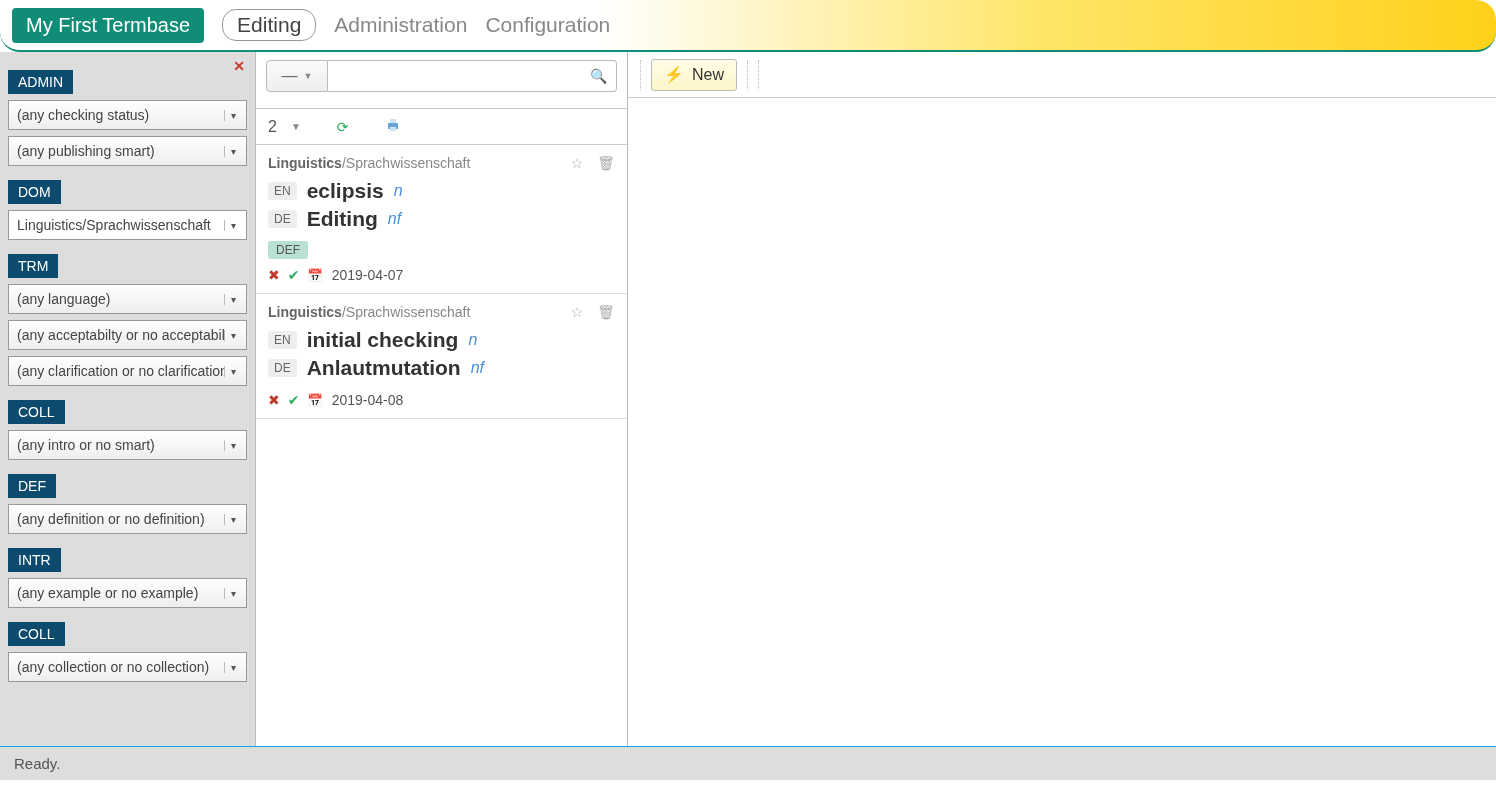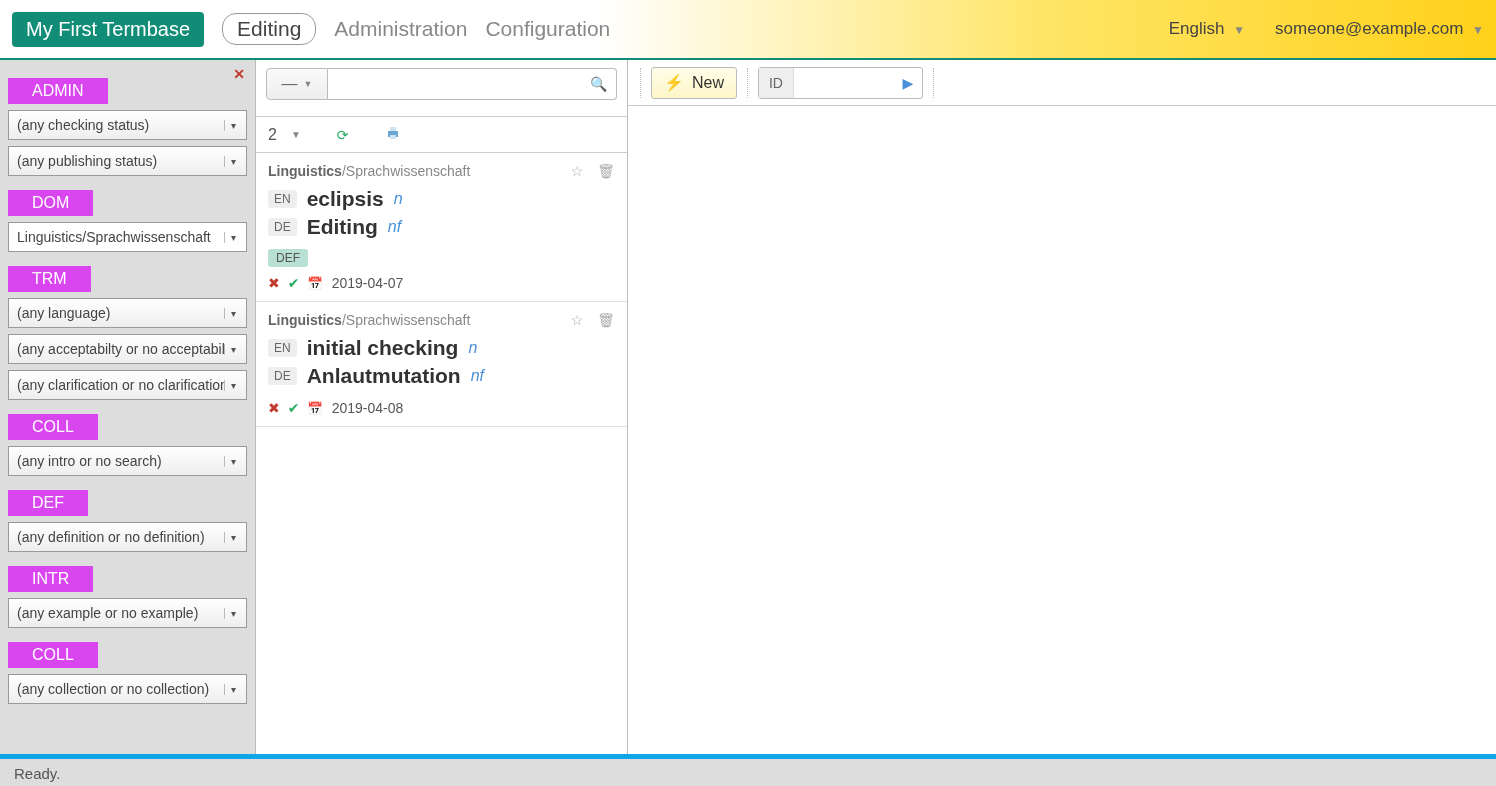--- a/index.html
+++ b/index.html
@@ -1,24 +1,25 @@
 <!DOCTYPE html>
 <html><head>
 <meta charset="utf-8">
 <style>
 * { box-sizing: border-box; margin: 0; padding: 0; }
 body { font-family: "Segoe UI", Tahoma, sans-serif; font-size: 14px; color: #333; background: #fff; overflow: hidden; }
 
 .header {
-  height: 60px;
+  height: 52px;
   background: linear-gradient(90deg, #fff 0%, #fff 40%, #ffe566 70%, #ffd11a 100%);
   border-bottom: 2px solid #118d77;
   display: flex;
   align-items: center;
   padding: 0 12px;
+  border-radius: 20px;
 }
 .termbase-name {
   background: #118d77;
   color: #fff;
   font-size: 20px;
   padding: 6px 14px;
   border-radius: 4px;
   margin-right: 18px;
 }
 .nav-item {
@@ -53,24 +54,24 @@
   top: 6px;
   right: 10px;
   color: #c0392b;
   font-weight: bold;
   cursor: pointer;
   font-size: 14px;
 }
 .filter-group { margin-bottom: 14px; margin-top: 10px; }
 .filter-tag {
   display: inline-block;
-  background: #d946ef;
+  background: #0c4a6e;
   color: #fff;
-  font-size: 16px;
-  padding: 4px 24px;
+  font-size: 14px;
+  padding: 4px 10px;
   margin-bottom: 6px;
 }
 .filter-select {
   width: 100%;
   height: 30px;
   border: 1px solid #999;
   background: linear-gradient(#fff, #eee);
   padding: 0 8px;
   font-size: 14px;
   color: #444;
@@ -235,60 +236,51 @@
   align-items: center;
   color: #666;
   border-right: 1px solid #ddd;
 }
 .id-input { width: 100px; height: 100%; border: none; padding: 0 6px; }
 .id-go { width: 28px; text-align: center; color: #4a90d9; cursor: pointer; }
 
 .status-bar {
   height: 34px;
   background: #ddd;
-  border-top: 5px solid #0ea5e9;
+  border-top: 1px solid #0ea5e9;
   display: flex;
   align-items: center;
   padding: 0 14px;
   color: #555;
   font-size: 15px;
 }
 </style>
 </head>
 <body>
 
 <div class="header">
   <div class="termbase-name">My First Termbase</div>
   <div class="nav-item active">Editing</div>
   <div class="nav-item">Administration</div>
   <div class="nav-item">Configuration</div>
   <div class="header-spacer"></div>
-  <div class="header-right">
-    <span>
-      <span>English</span> <span class="dropdown-arrow">▼</span>
-    </span>
-    <span style="width:18px;"></span>
-    <span>
-      <span>someone@example.com</span> <span class="dropdown-arrow">▼</span>
-    </span>
-  </div>
 </div>
 
 <div class="main">
   <div class="sidebar">
     <div class="close-x">✕</div>
 
     <div class="filter-group">
       <div class="filter-tag">ADMIN</div>
       <div class="filter-select">
           <span>(any checking status)</span>
           <span class="caret">▾</span>
         </div>
       <div class="filter-select">
-          <span>(any publishing status)</span>
+          <span>(any publishing smart)</span>
           <span class="caret">▾</span>
         </div>
     </div>
 
     <div class="filter-group">
       <div class="filter-tag">DOM</div>
       <div class="filter-select" style="background:#fff;">
           <span>Linguistics/Sprachwissenschaft</span>
           <span class="caret">▾</span>
         </div>
@@ -306,21 +298,21 @@
         </div>
       <div class="filter-select">
           <span>(any clarification or no clarification)</span>
           <span class="caret">▾</span>
         </div>
     </div>
 
     <div class="filter-group">
       <div class="filter-tag">COLL</div>
       <div class="filter-select">
-          <span>(any intro or no search)</span>
+          <span>(any intro or no smart)</span>
           <span class="caret">▾</span>
         </div>
     </div>
 
     <div class="filter-group">
       <div class="filter-tag">DEF</div>
       <div class="filter-select">
           <span>(any definition or no definition)</span>
           <span class="caret">▾</span>
         </div>
@@ -417,25 +409,20 @@
   </div>
 
   <div class="detail">
     <div class="detail-toolbar">
       <div class="tb-sep"></div>
       <div class="btn-new">
         <span class="bolt">⚡</span>
         <span>New</span>
       </div>
       <div class="tb-sep"></div>
-      <div class="id-box">
-        <div class="id-label">ID</div>
-        <input class="id-input" style="">
-        <div class="id-go">▶</div>
-      </div>
       <div class="tb-sep"></div>
     </div>
   </div>
 </div>
 
 <div class="status-bar">
   <span>Ready.</span>
 </div>
 
 </body></html>

